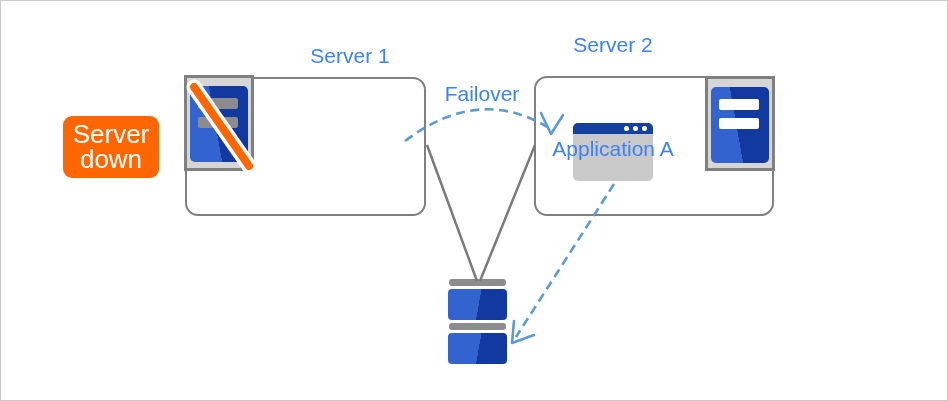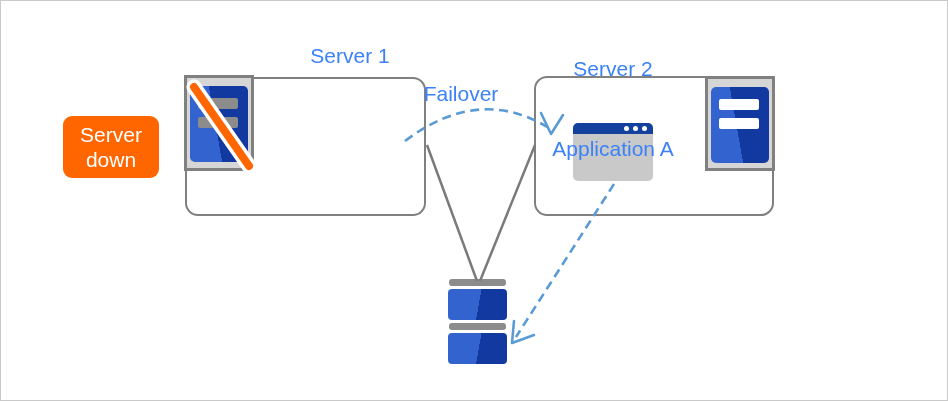--- a/index.html
+++ b/index.html
@@ -98,21 +98,21 @@
   }
 
   
   .badge {
     position: absolute;
     left: 62px; top: 115px;
     width: 96px; height: 62px;
     background: var(--badge_orange);
     border-radius: 9px;
     color: #fff;
-    font-size: 21px;
+    font-size: 26px;
     line-height: 25px;
     display: flex;
     align-items: center;
     justify-content: center;
     text-align: center;
   }
 
   
   .overlay {
     position: absolute;
@@ -161,22 +161,22 @@
   <div class="disk">
     <div class="disk-bar"></div>
     <div class="disk-blue"></div>
     <div class="disk-bar"></div>
     <div class="disk-blue"></div>
   </div>
 
   <div class="badge">Server down</div>
 
   <div class="dlabel" style="left:349px; top:43px;">Server 1</div>
-  <div class="dlabel" style="left:612px; top:56px;text-align:right;">Server 2</div>
-  <div class="dlabel" style="left:460px; top:81px;">Failover</div>
+  <div class="dlabel" style="left:612px; top:32px;text-align:right;">Server 2</div>
+  <div class="dlabel" style="left:481px; top:81px;">Failover</div>
   <div class="dlabel" style="left:612px; top:96px;margin-top:40px;">Application A</div>
 
   <svg class="overlay" viewBox="0 0 948 401" xmlns="http://www.w3.org/2000/svg">
 
     <line class="gray-line" x1="426" y1="144" x2="476" y2="280"></line>
     <line class="gray-line" x1="534" y1="144" x2="479" y2="280"></line>
 
     <path class="dashed-arrow" d="M 404 140 Q 478 84 548 127"></path>
     <path class="arrowhead" d="M 540 112 L 550 133 L 562 114"></path>
 

